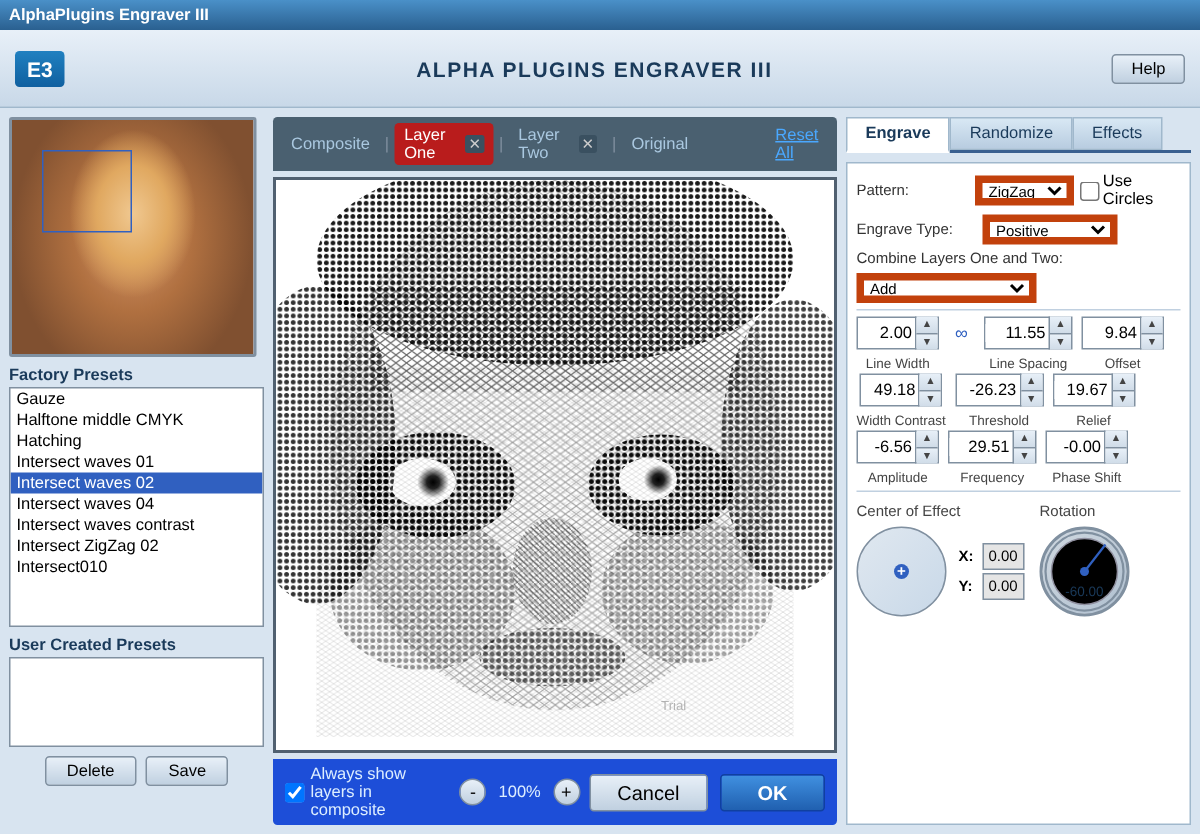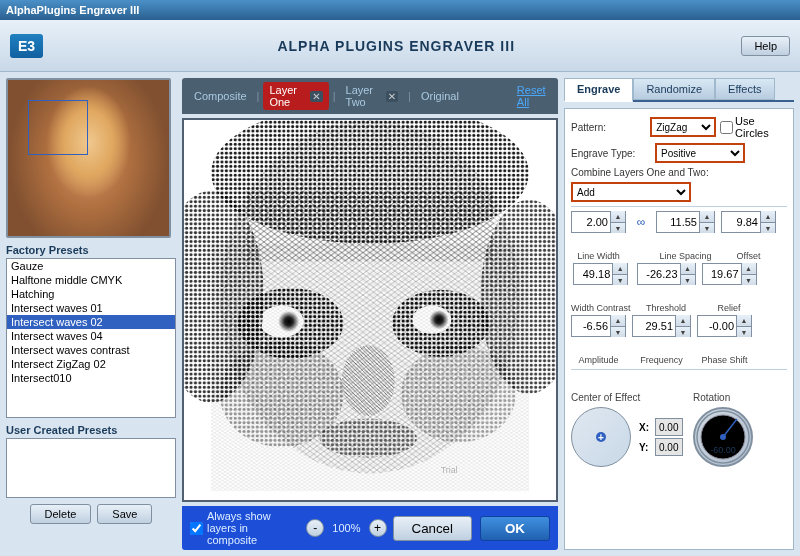--- a/index.html
+++ b/index.html
@@ -287,41 +287,41 @@
       gap: 4px;
     }
     .field-label-sm {
       font-size: 10px;
       color: #333;
       width: 80px;
     }
     select.ctrl {
       height: 20px;
       font-size: 10px;
-      border: 2px solid #c2410c;
+      border: 5px solid #c2410c;
       background: white;
     }
     .ctrl-med { width: 90px; }
     .ctrl-narrow { width: 70px; }
     .checkbox-ctrl {
       display: flex;
       align-items: center;
       gap: 2px;
     }
     
     .spin-group {
       display: flex;
       flex-direction: column;
       align-items: center;
     }
     .spin-label {
       font-size: 9px;
       color: #444;
       text-align: center;
-      margin-top: 18px;
+      margin-top: 4px;
     }
     .spin-ctrl {
       display: flex;
       align-items: center;
       border: 1px solid #8090a0;
       background: white;
       height: 22px;
     }
     .spin-val {
       width: 40px;

